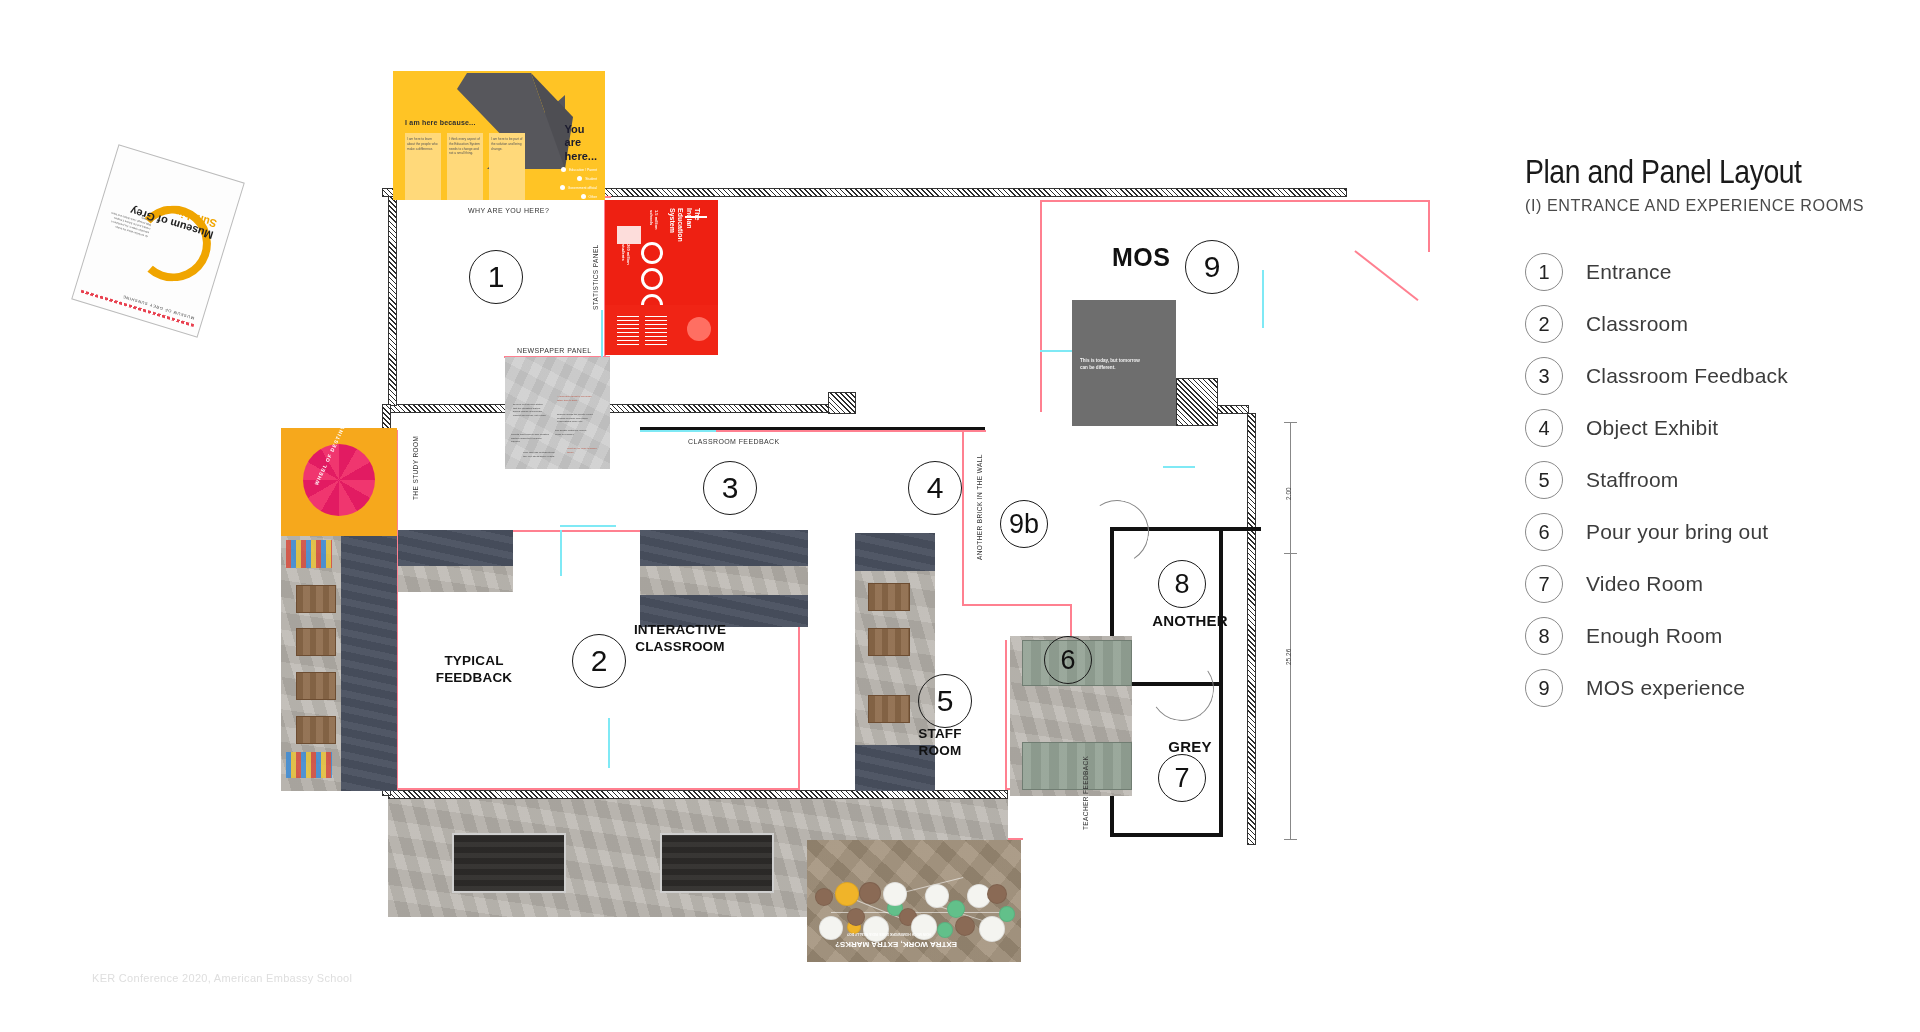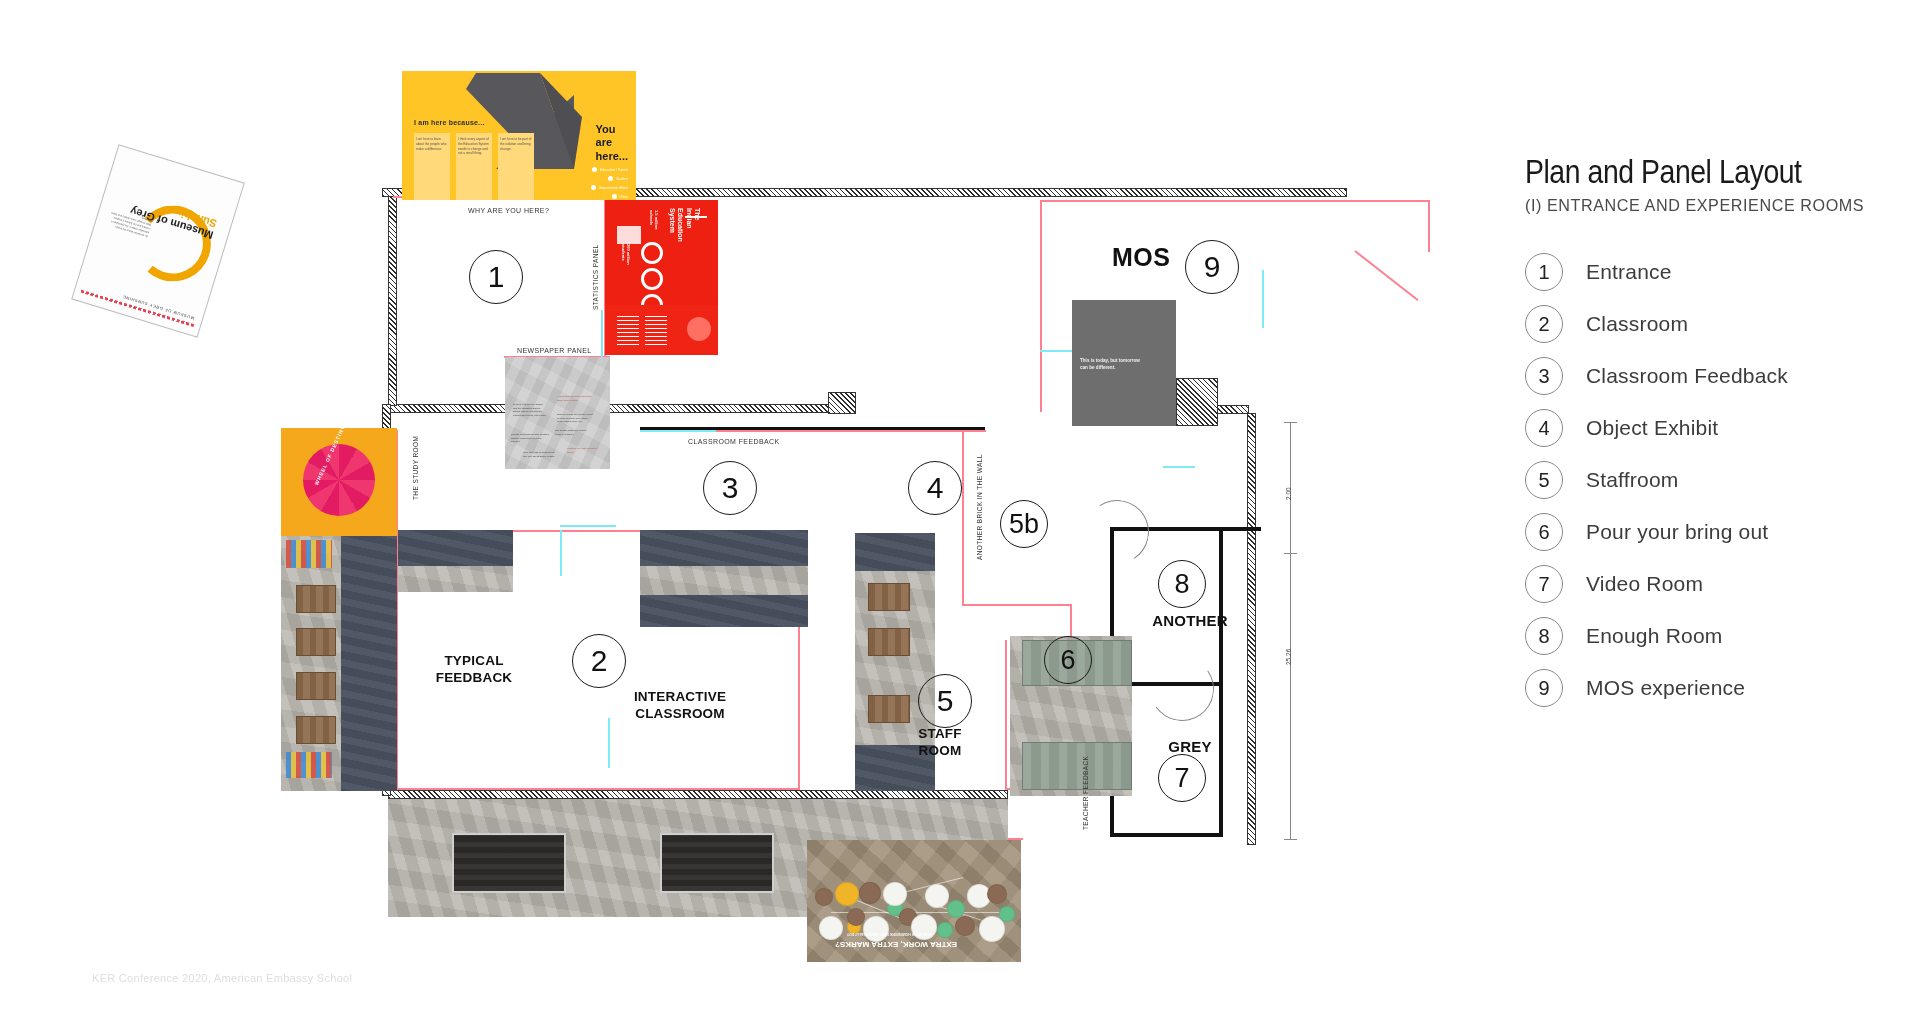--- a/index.html
+++ b/index.html
@@ -149,22 +149,22 @@
     font-size: 6.5px;
     color: #333;
     letter-spacing: 0.4px;
     white-space: nowrap;
     transform-origin: left top;
   }
 
   
   .panel-yellow {
     position: absolute;
-    left: 402px; top: 71px;
-    width: 234px; height: 129px;
+    left: 393px; top: 71px;
+    width: 212px; height: 129px;
     background: #ffc425;
     overflow: hidden;
   }
   .py-arrow {
     position: absolute;
     left: 60px; top: 2px;
     width: 120px; height: 125px;
   }
   .py-heading {
     position: absolute;
@@ -680,36 +680,36 @@
     <div class="wheel-text" style="left:16px; top:24px; transform:rotate(-65deg);">WHEEL OF DESTINY</div>
   </div>
 
   <div class="tiny-label" style="left:688px; top:438px; font-size:7px;">CLASSROOM FEEDBACK</div>
   <div class="vert-label" style="left:976px; top:560px; transform:rotate(-90deg);">ANOTHER BRICK IN THE WALL</div>
   <div class="vert-label" style="left:1082px; top:830px; transform:rotate(-90deg);">TEACHER FEEDBACK</div>
   <div class="vert-label" style="left:412px; top:500px; transform:rotate(-90deg);">THE STUDY ROOM</div>
 
   <div class="room-label" style="left:414px; top:653px; width:120px;">TYPICAL
 FEEDBACK</div>
-  <div class="room-label" style="left:610px; top:689px; width:140px;">INTERACTIVE
+  <div class="room-label" style="left:610px; top:622px; width:140px;">INTERACTIVE
 CLASSROOM</div>
   <div class="room-label" style="left:900px; top:726px; width:80px;">STAFF
 ROOM</div>
   <div class="room-label" style="left:1140px; top:612px; width:100px; font-size:15px;">ANOTHER</div>
   <div class="room-label" style="left:1140px; top:738px; width:100px; font-size:15px;">GREY</div>
 
   <div class="marker sz-lg" style="left:469px; top:250px;">1</div>
   <div class="marker sz-lg" style="left:572px; top:634px;">2</div>
   <div class="marker sz-lg" style="left:703px; top:461px;">3</div>
   <div class="marker sz-lg" style="left:908px; top:461px;">4</div>
   <div class="marker sz-lg" style="left:918px; top:674px;">5</div>
   <div class="marker sz-md" style="left:1044px; top:636px;">6</div>
   <div class="marker sz-md" style="left:1158px; top:754px;">7</div>
   <div class="marker sz-md" style="left:1158px; top:560px;">8</div>
-  <div class="marker sz-md" style="left:1000px; top:500px;">5b</div>
+  <div class="marker sz-md" style="left:1000px; top:500px;">9b</div>
   <div class="marker sz-lg" style="left:1185px; top:240px;">9</div>
 
   <div class="dim-line" style="left:1290px; top:422px; width:1px; height:418px;"></div>
   <div class="dim-line" style="left:1284px; top:422px; width:13px; height:1px;"></div>
   <div class="dim-line" style="left:1284px; top:553px; width:13px; height:1px;"></div>
   <div class="dim-line" style="left:1284px; top:839px; width:13px; height:1px;"></div>
   <div class="dim-text rot" style="left:1285px; top:500px;">2.00</div>
   <div class="dim-text rot" style="left:1285px; top:665px;">25.26</div>
 </div>
 

